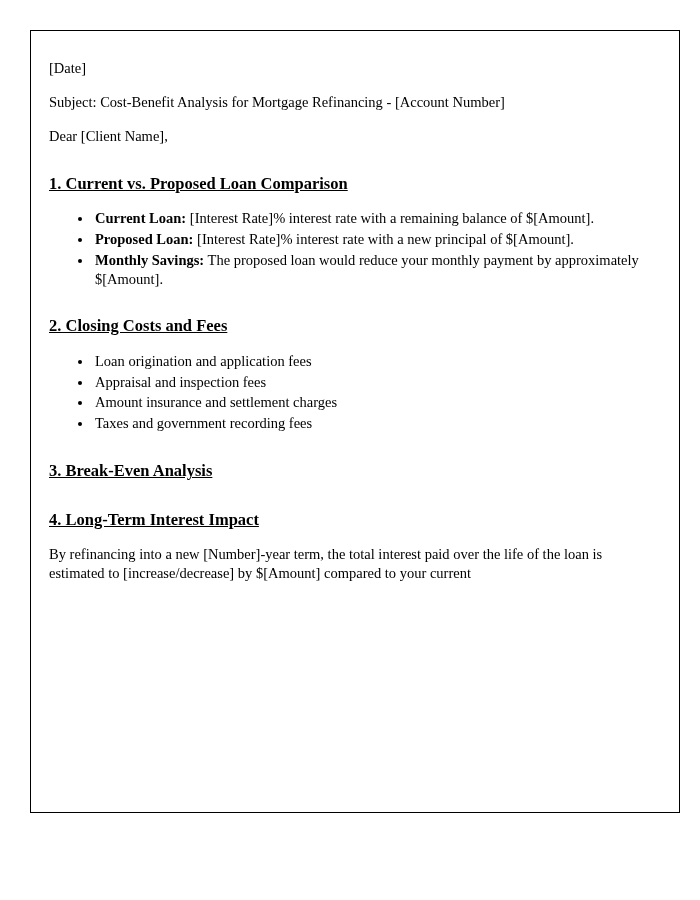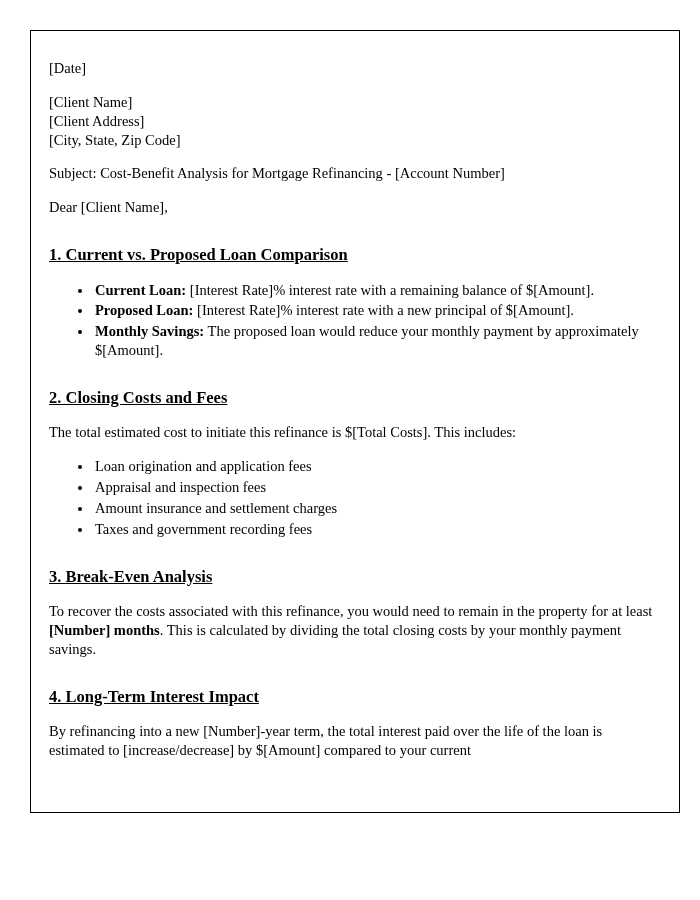--- a/index.html
+++ b/index.html
@@ -41,25 +41,20 @@
   }
   .b { font-weight: bold; }
 </style>
 </head>
 <body>
 
 <div class="page">
 
   <p class="para">[Date]</p>
 
-  <div class="addr-block">
-    <p class="line">[Client Name]</p>
-    <p class="line">[Client Address]</p>
-    <p class="line">[City, State, Zip Code]</p>
-  </div>
 
   <p class="para">Subject: Cost-Benefit Analysis for Mortgage Refinancing - [Account Number]</p>
 
   <p class="para">Dear [Client Name],</p>
 
 
   <h2 class="section-heading">1. Current vs. Proposed Loan Comparison</h2>
 
   <ul class="bullets">
     <li>
@@ -68,32 +63,28 @@
     <li>
       <span class="b">Proposed Loan:</span><span> [Interest Rate]% interest rate with a new principal of $[Amount].</span>
     </li>
     <li>
       <span class="b">Monthly Savings:</span><span> The proposed loan would reduce your monthly payment by approximately $[Amount].</span>
     </li>
   </ul>
 
   <h2 class="section-heading">2. Closing Costs and Fees</h2>
 
-  <p class="para">The total estimated cost to initiate this refinance is $[Total Costs]. This includes:</p>
 
   <ul class="bullets">
     <li>Loan origination and application fees</li>
     <li>Appraisal and inspection fees</li>
     <li>Amount insurance and settlement charges</li>
     <li>Taxes and government recording fees</li>
   </ul>
 
   <h2 class="section-heading">3. Break-Even Analysis</h2>
 
-  <p class="para">
-    <span>To recover the costs associated with this refinance, you would need to remain in the property for at least </span><span class="b">[Number] months</span><span>. This is calculated by dividing the total closing costs by your monthly payment savings.</span>
-  </p>
 
   <h2 class="section-heading">4. Long-Term Interest Impact</h2>
 
   <p class="para">By refinancing into a new [Number]-year term, the total interest paid over the life of the loan is estimated to [increase/decrease] by $[Amount] compared to your current</p>
 
 </div>
 
 </body></html>

